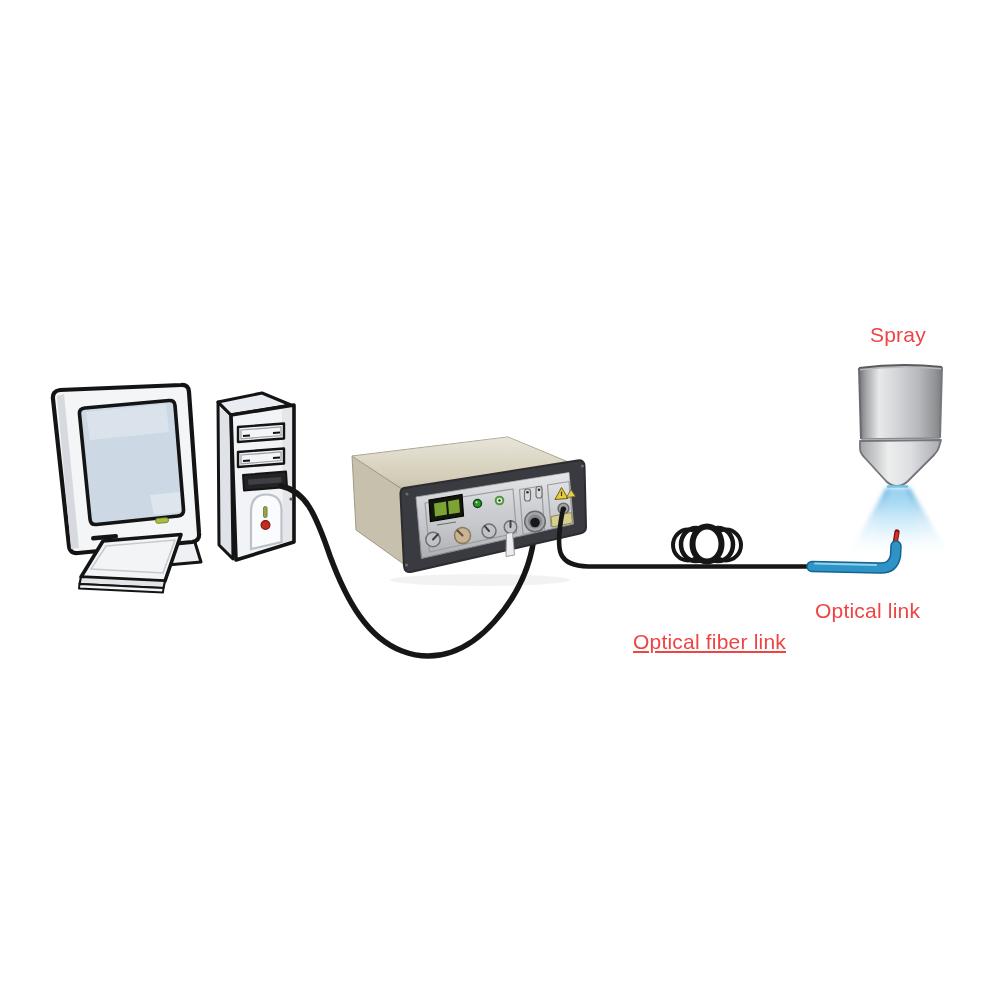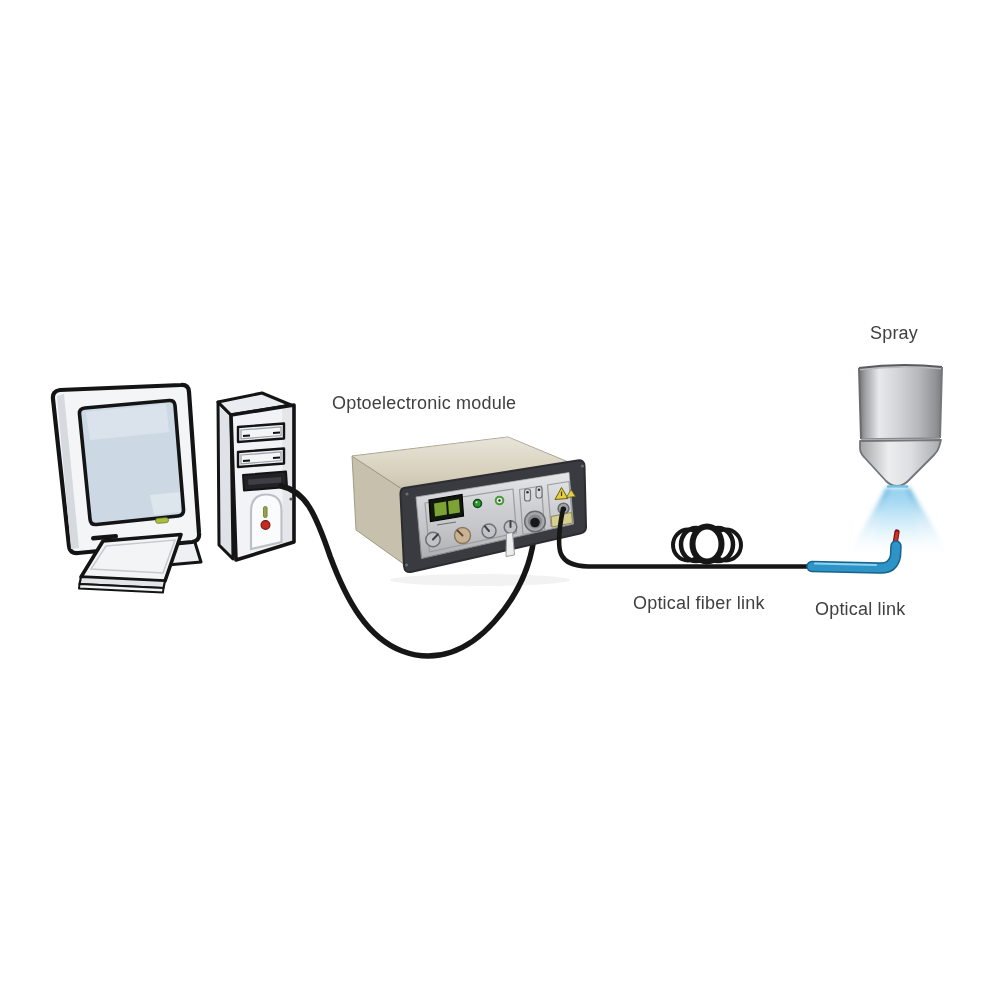--- a/index.html
+++ b/index.html
@@ -1,19 +1,19 @@
 <!DOCTYPE html>
 <html><head>
 <meta charset="utf-8">
 <style>
   html,body{margin:0;padding:0;background:#ffffff;}
   #stage{position:relative;width:1000px;height:1000px;background:#ffffff;overflow:hidden;
          font-family:"Liberation Sans", sans-serif;}
   #art{position:absolute;left:0;top:0;}
-  .lbl{position:absolute;color:#404040;font-size:18px;letter-spacing:.2px;white-space:nowrap;
+  .lbl{position:absolute;color:#ef4444;font-size:21px;letter-spacing:.2px;white-space:nowrap;
        font-family:"Liberation Sans", sans-serif;}
 </style>
 </head>
 <body>
 
 <div id="stage">
 
 <svg id="art" width="1000" height="1000" viewBox="0 0 1000 1000">
   <defs>
     <linearGradient id="gTopShade" x1="0" y1="0" x2="0" y2="1">
@@ -189,18 +189,17 @@
 
   <g>
     <path d="M 894.5,547 L 897,532" stroke="#7e1212" stroke-width="5.2" stroke-linecap="round"></path>
     <path d="M 894.7,546.5 L 897,533" stroke-width="3" stroke-linecap="round" stroke="#cf3326"></path>
     <path d="M 812,566.5 L 879,568 Q 893,569 895.5,556 L 896,546" fill="none" stroke="#17638e" stroke-width="11.5" stroke-linecap="round" stroke-linejoin="round"></path>
     <path d="M 812,566.5 L 879,568 Q 893,569 895.5,556 L 896,546" fill="none" stroke-width="8.5" stroke-linecap="round" stroke-linejoin="round" stroke="#2e93c6"></path>
     <path d="M 815,563.5 L 876,565" stroke="#8fd2ec" stroke-width="2.2" stroke-linecap="round"></path>
   </g>
 </svg>
 
-<div class="lbl" style="left:332px;top:393px;">Optoelectronic module</div>
 <div class="lbl" style="left:870px;top:323px;">Spray</div>
-<div class="lbl" style="left:633px;top:593px;">Optical fiber link</div>
+<div class="lbl" style="left:633px;top:630px;text-decoration:underline;">Optical fiber link</div>
 <div class="lbl" style="left:815px;top:599px;">Optical link</div>
 
 </div>
 
 </body></html>

